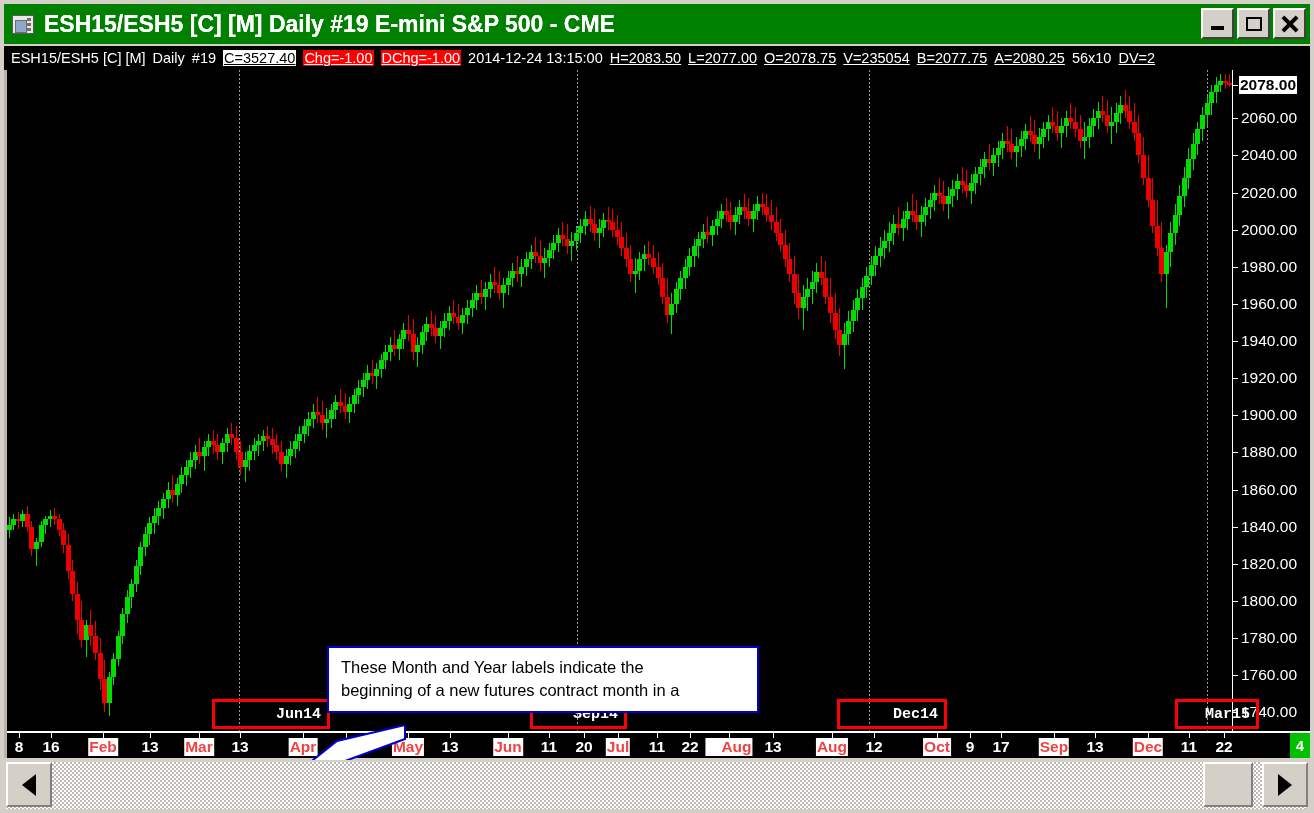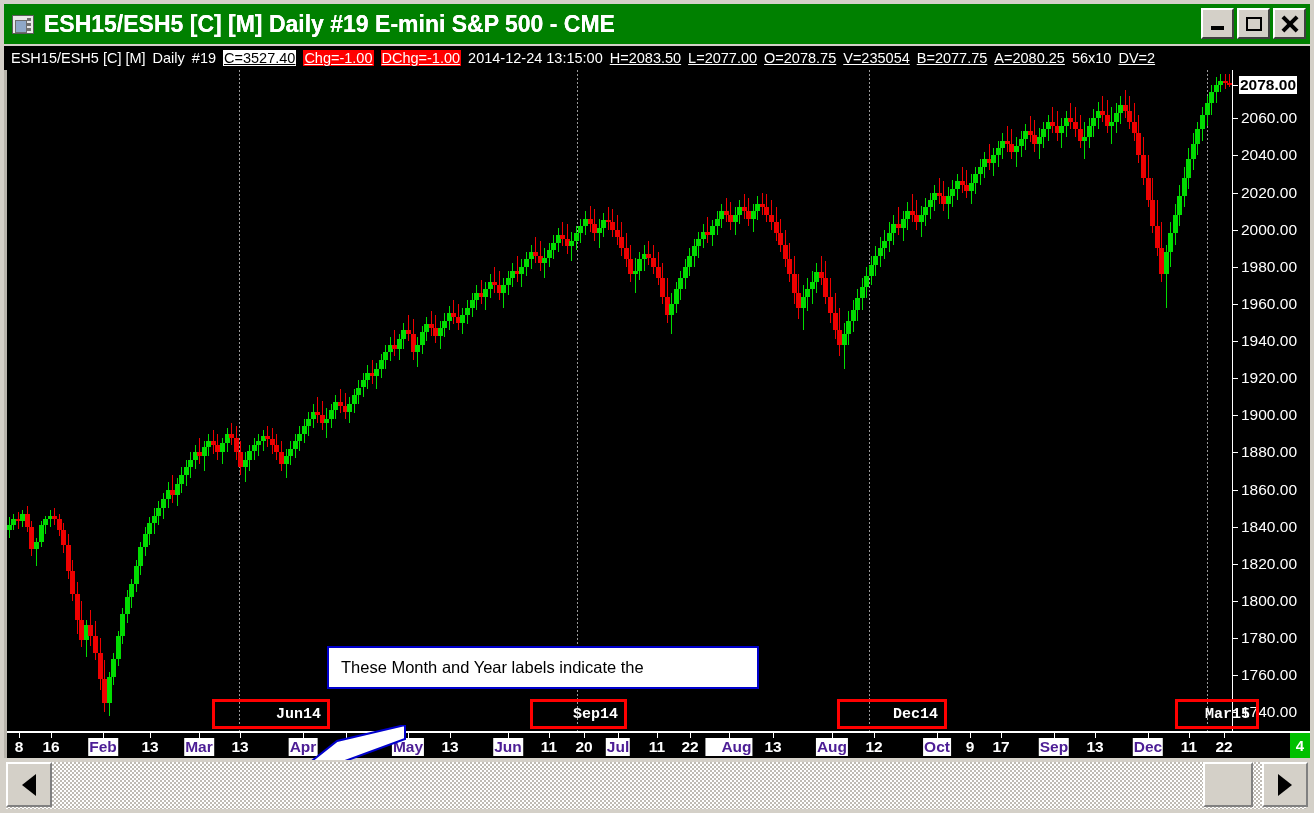--- a/index.html
+++ b/index.html
@@ -144,21 +144,21 @@
     position:absolute;left:0px;top:661px;width:1303px;height:27px;
     background:#000000;overflow:hidden;
   }
   .axis-rule{position:absolute;left:0;top:0;height:2px;width:100%;background:#ffffff;}
   .dtick{position:absolute;top:0;width:1px;height:7px;background:#ffffff;}
   .dlabel{
     position:absolute;top:7px;color:#ffffff;font-size:15.5px;font-weight:bold;
     font-family:"Liberation Sans", sans-serif;white-space:nowrap;
     transform:translateX(-50%);
   }
-  .dlabel.month{background:#ffffff;color:#4c1d95;padding:0 1px;text-align:right;}
+  .dlabel.month{background:#ffffff;color:#ef4444;padding:0 1px;text-align:right;}
   .corner-badge{
     position:absolute;right:0px;top:2px;width:20px;height:25px;
     background:#00c000;color:#ffffff;font-size:15px;font-weight:bold;
     display:flex;align-items:center;justify-content:center;
   }
 
   
   .scrollarea{
     position:absolute;left:2px;top:758px;width:1306px;height:51px;
     background:#d4d0c8;
@@ -1426,20 +1426,21 @@
         <div class="cmbox" style="left: 830px; width: 110px; top: 629px;">
           <span style="right: 6px; margin-left: 0px; margin-right: 0px;">Dec14</span>
         </div>
         <div class="cmbox" style="left: 1168px; width: 84px; top: 629px;">
           <span style="right: 6px; margin-left: 0px; margin-right: 0px;">Mar15</span>
         </div>
       </div>
 
     <div class="callout" style="left:320px;top:576px;width:432px;">
       <div>These Month and Year labels indicate the</div>
+      <div>beginning of a new futures contract month in a</div>
     </div>
     <svg class="callout-tail" style="left:270px;top:655px;" width="130" height="70" viewBox="0 0 130 70">
       <polygon points="128,0 128,14 8,58 2,62 60,16" fill="#ffffff" stroke="#0000cc" stroke-width="2"></polygon>
     </svg>
 
   </div>
 
   <div class="scrollarea">
     <div class="sb-track"></div>
     <div class="sb-btn left">

